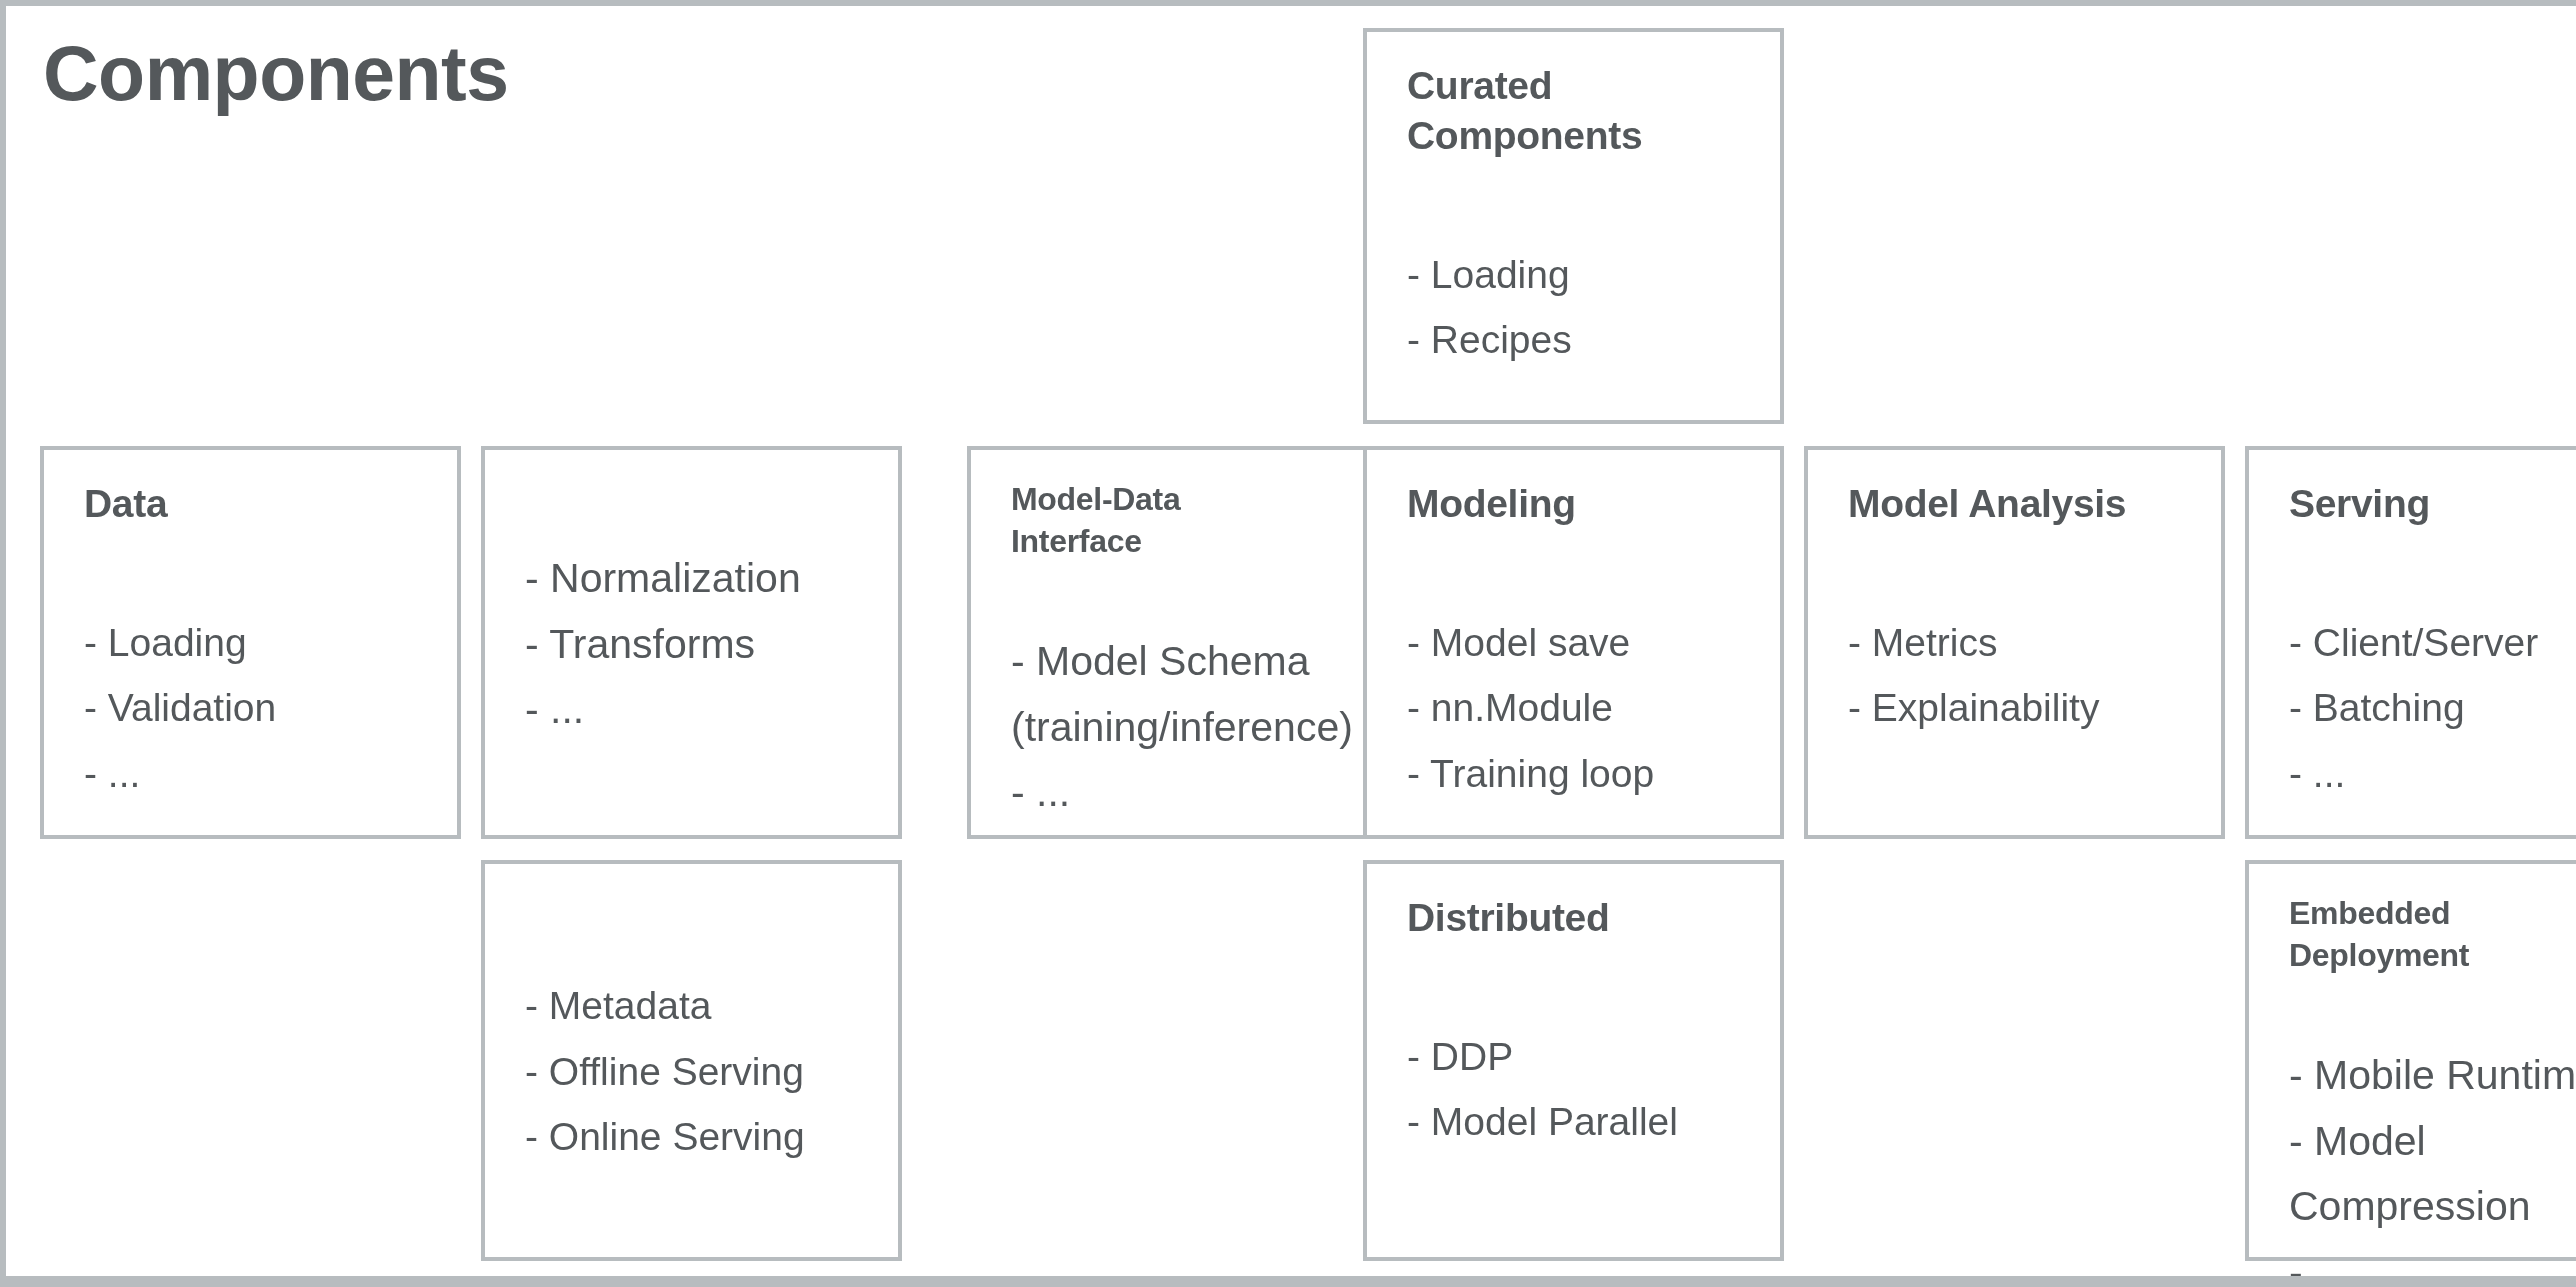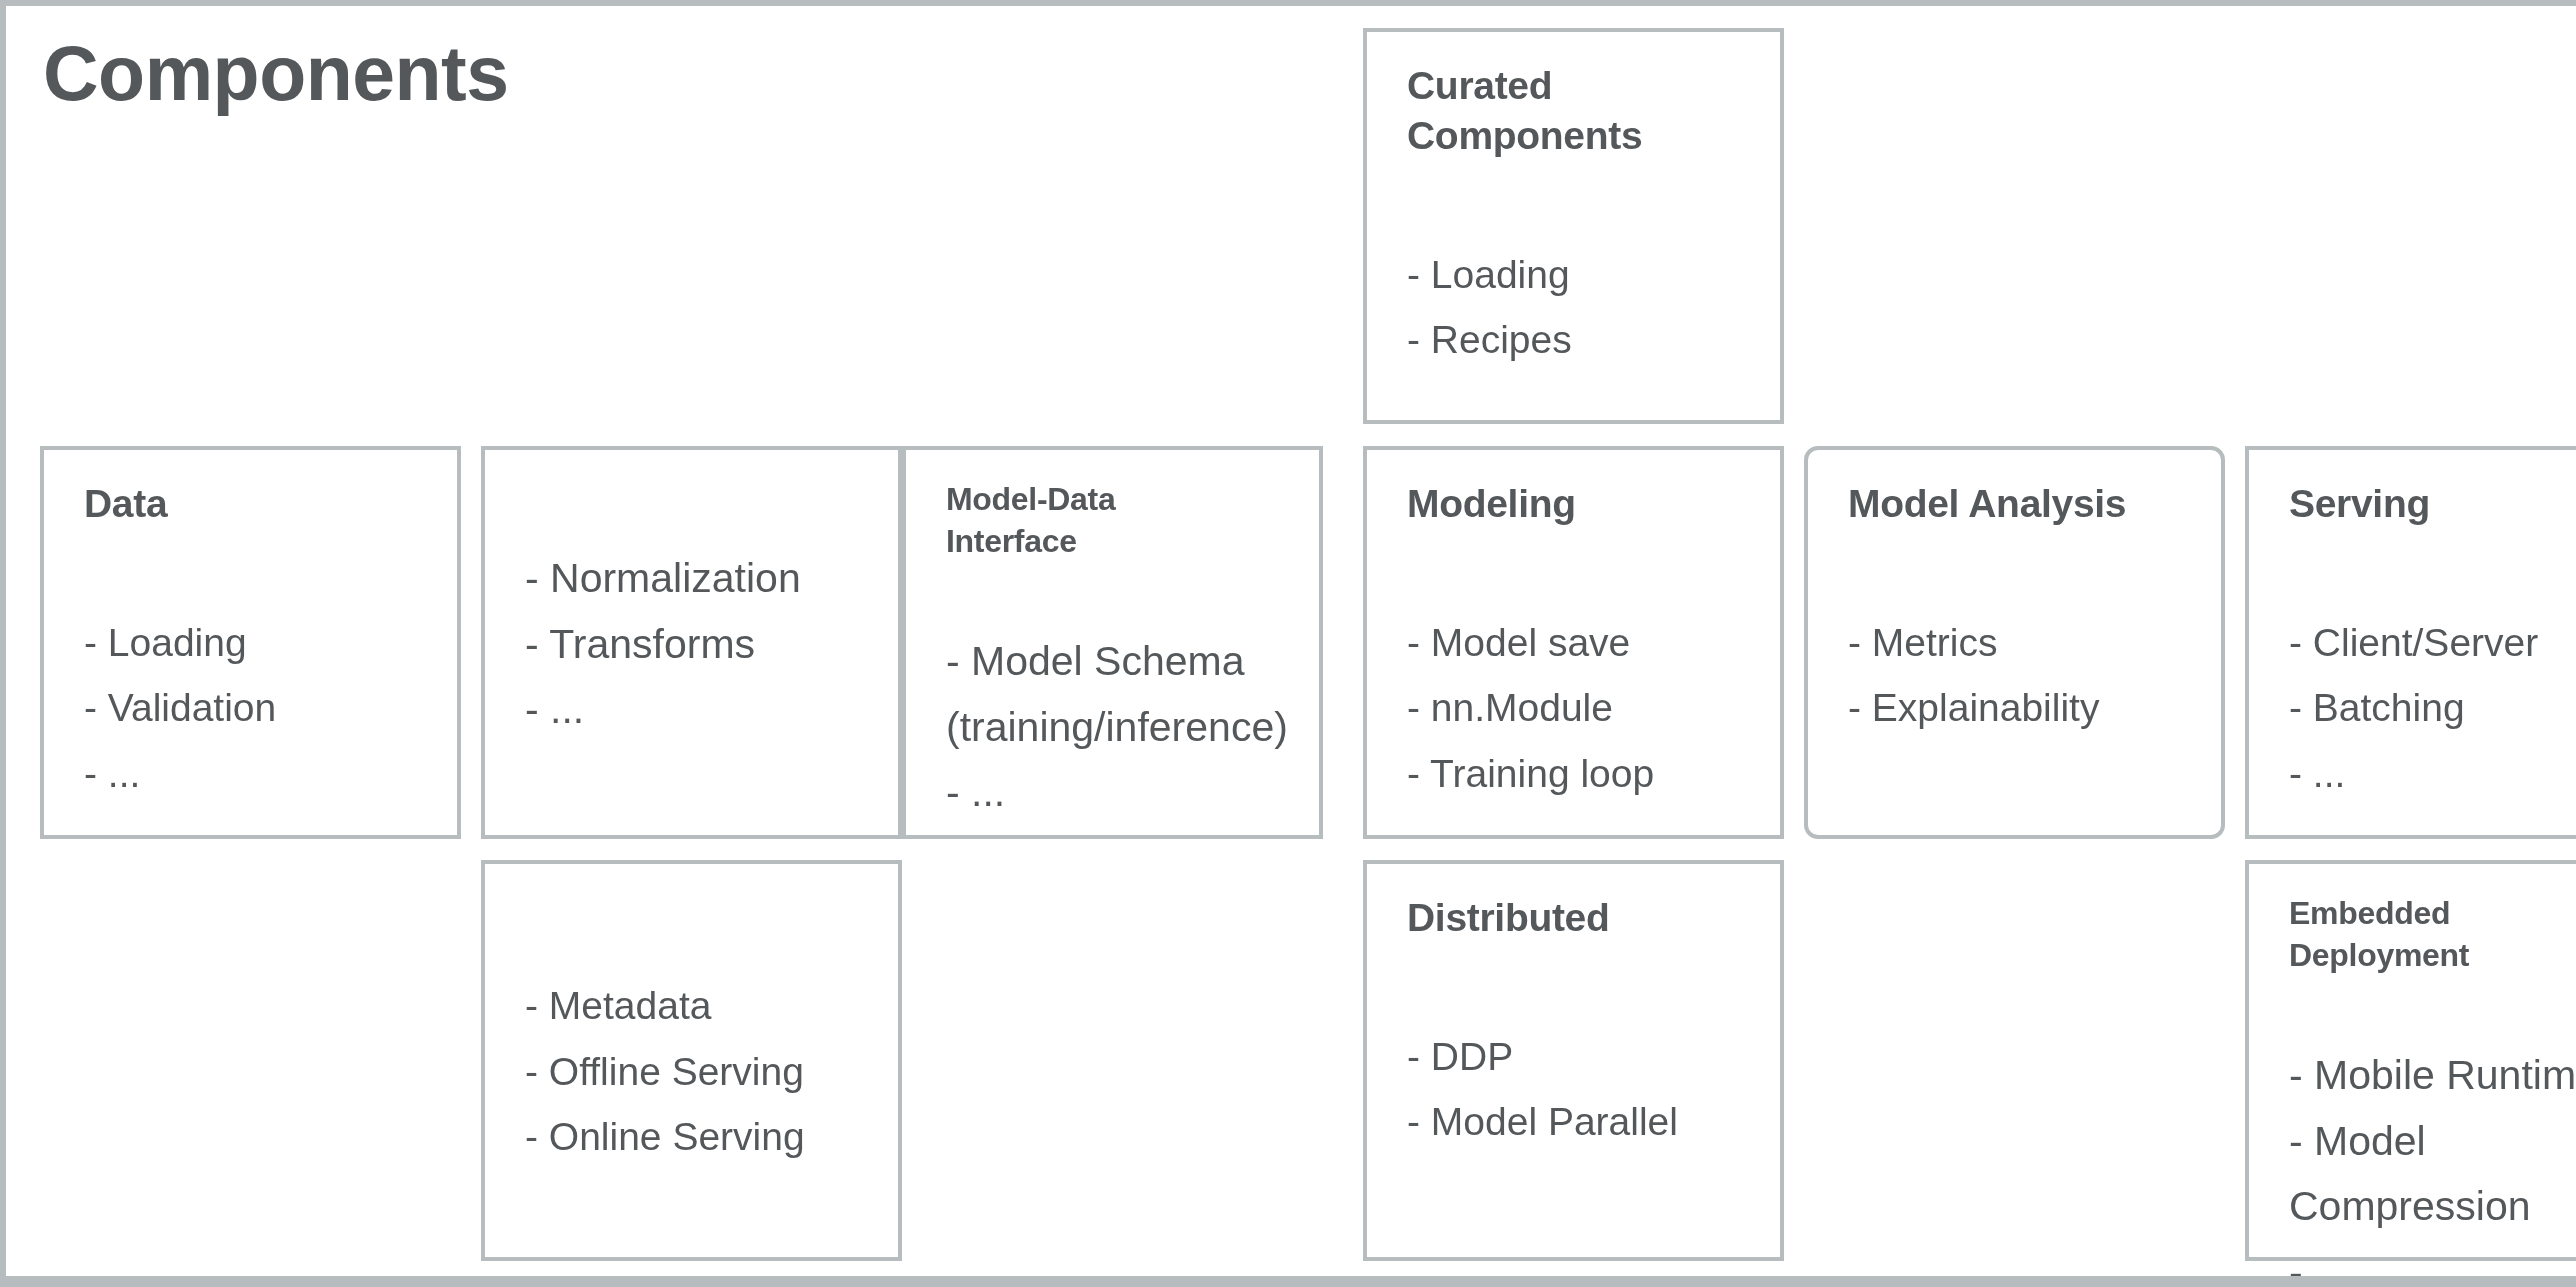--- a/index.html
+++ b/index.html
@@ -51,23 +51,23 @@
     font-size: 39px;
     line-height: 1.68;
     white-space: pre-line;
   }
   .box.small-body .box-list { font-size: 41px; line-height: 1.60; margin-top: 67px; }
   .list-item { white-space: pre-line; }
 
   
   .c1 { left: 34px;   width: 421px; }
   .c2 { left: 475px;  width: 421px; }
-  .c3 { left: 896px; width: 421px; }
+  .c3 { left: 961px; width: 421px; }
   .c4 { left: 1357px; width: 421px; }
-  .c5 { left: 1798px; width: 421px; border-radius: 14px; }
+  .c5 { left: 1798px; width: 421px; }
   .c6 { left: 2239px; width: 421px; }
   .r1 { top: 21.6px;   height: 396px; }
   .r2 { top: 440px;  height: 393px; }
   .r3 { top: 854px; height: 401px; }
 </style>
 </head>
 <body>
 
 <div id="canvas">
 

